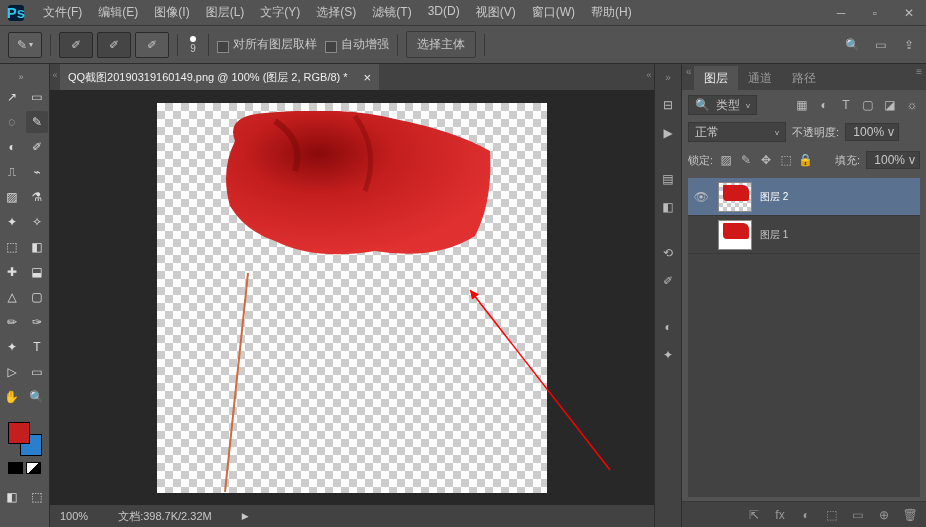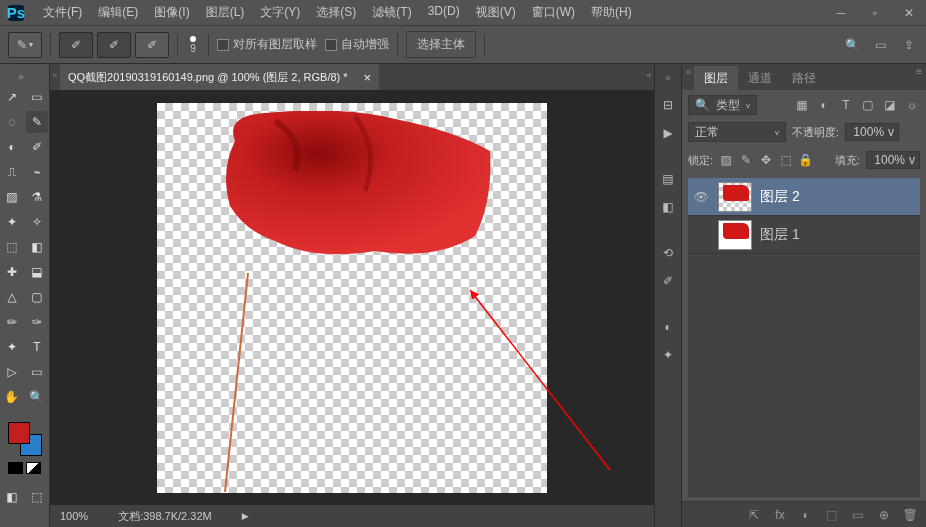--- a/index.html
+++ b/index.html
@@ -11,21 +11,21 @@
 .win-controls { margin-left: auto; display: flex; }
 .win-btn { width: 34px; height: 26px; display: flex; align-items: center; justify-content: center; cursor: pointer; color: #bbb; }
 .options-bar { height: 38px; background: #535353; display: flex; align-items: center; padding: 0 8px; gap: 8px; border-bottom: 1px solid #2c2c2c; }
 .opt-icon { width: 34px; height: 26px; background: #454545; border: 1px solid #2a2a2a; border-radius: 2px; display: flex; align-items: center; justify-content: center; position: relative; }
 .opt-icon.active { background: #5a5a5a; }
 .opt-set { display: flex; gap: 4px; }
 .brush-preview { display: flex; flex-direction: column; align-items: center; gap: 1px; margin: 0 4px; }
 .brush-dot { width: 6px; height: 6px; background: #fff; border-radius: 50%; }
 .brush-size { font-size: 10px; }
 .sep { width: 1px; height: 22px; background: #383838; }
-.chk-group { display: flex; align-items: center; gap: 4px; }
+.chk-group { display: flex; align-items: flex-end; gap: 4px; }
 .chk { width: 12px; height: 12px; border: 1px solid #888; background: #424242; }
 .opt-btn { padding: 4px 10px; background: #535353; border: 1px solid #383838; border-radius: 2px; cursor: pointer; }
 .opt-right { margin-left: auto; display: flex; gap: 10px; align-items: center; }
 .opt-right-icon { width: 18px; height: 18px; display: flex; align-items: center; justify-content: center; cursor: pointer; color: #bbb; }
 .main-row { display: flex; height: calc(100% - 64px); }
 .toolbox { width: 50px; background: #535353; border-right: 1px solid #2c2c2c; display: flex; flex-direction: column; align-items: center; padding-top: 8px; position: relative; }
 .tool-dbl { width: 12px; height: 10px; color: #aaa; font-size: 9px; margin-bottom: 4px; }
 .tool-grid { display: grid; grid-template-columns: 22px 22px; gap: 3px 3px; }
 .tool { width: 22px; height: 22px; display: flex; align-items: center; justify-content: center; cursor: pointer; border-radius: 2px; color: #ddd; position: relative; }
 .tool.active { background: #454545; }
@@ -80,21 +80,21 @@
 .lock-i { width: 14px; height: 14px; display: flex; align-items: center; justify-content: center; color: #bbb; }
 .layers-list { flex: 1; background: #424242; margin-top: 2px; }
 .layer { height: 38px; display: flex; align-items: center; gap: 8px; padding: 0 4px; border-bottom: 1px solid #383838; }
 .layer.selected { background: #5a7290; color: #fff; }
 .eye { width: 18px; height: 18px; display: flex; align-items: center; justify-content: center; color: #bbb; }
 .thumb { width: 34px; height: 30px; background: #fff; border: 1px solid #888; position: relative; overflow: hidden; }
 .thumb .mini-checker { position:absolute; inset:0; background-image:
   linear-gradient(45deg,#ccc 25%,transparent 25%),linear-gradient(-45deg,#ccc 25%,transparent 25%),linear-gradient(45deg,transparent 75%,#ccc 75%),linear-gradient(-45deg,transparent 75%,#ccc 75%);
   background-size:8px 8px; background-position:0 0,0 4px,4px -4px,-4px 0; background-color:#fff; }
 .thumb .mini-flag { position:absolute; top:2px; left:4px; width:26px; height:16px; background:#d01818; border-radius:1px 6px 2px 4px; }
-.layer-name { font-size: 14px; }
+.layer-name { font-size: 10px; }
 .panel-foot { height: 26px; background: #424242; border-top: 1px solid #383838; display: flex; align-items: center; justify-content: flex-end; gap: 10px; padding: 0 8px; }
 .foot-i { width: 16px; height: 16px; color: #999; display:flex; align-items:center; justify-content:center; cursor:pointer; }
 .small-tri { font-size: 8px; margin-left:2px; }
 </style>
 </head>
 <body>
 
 <div class="titlebar">
   <div class="ps-logo">Ps</div>
   <div class="menu" id="menu">

